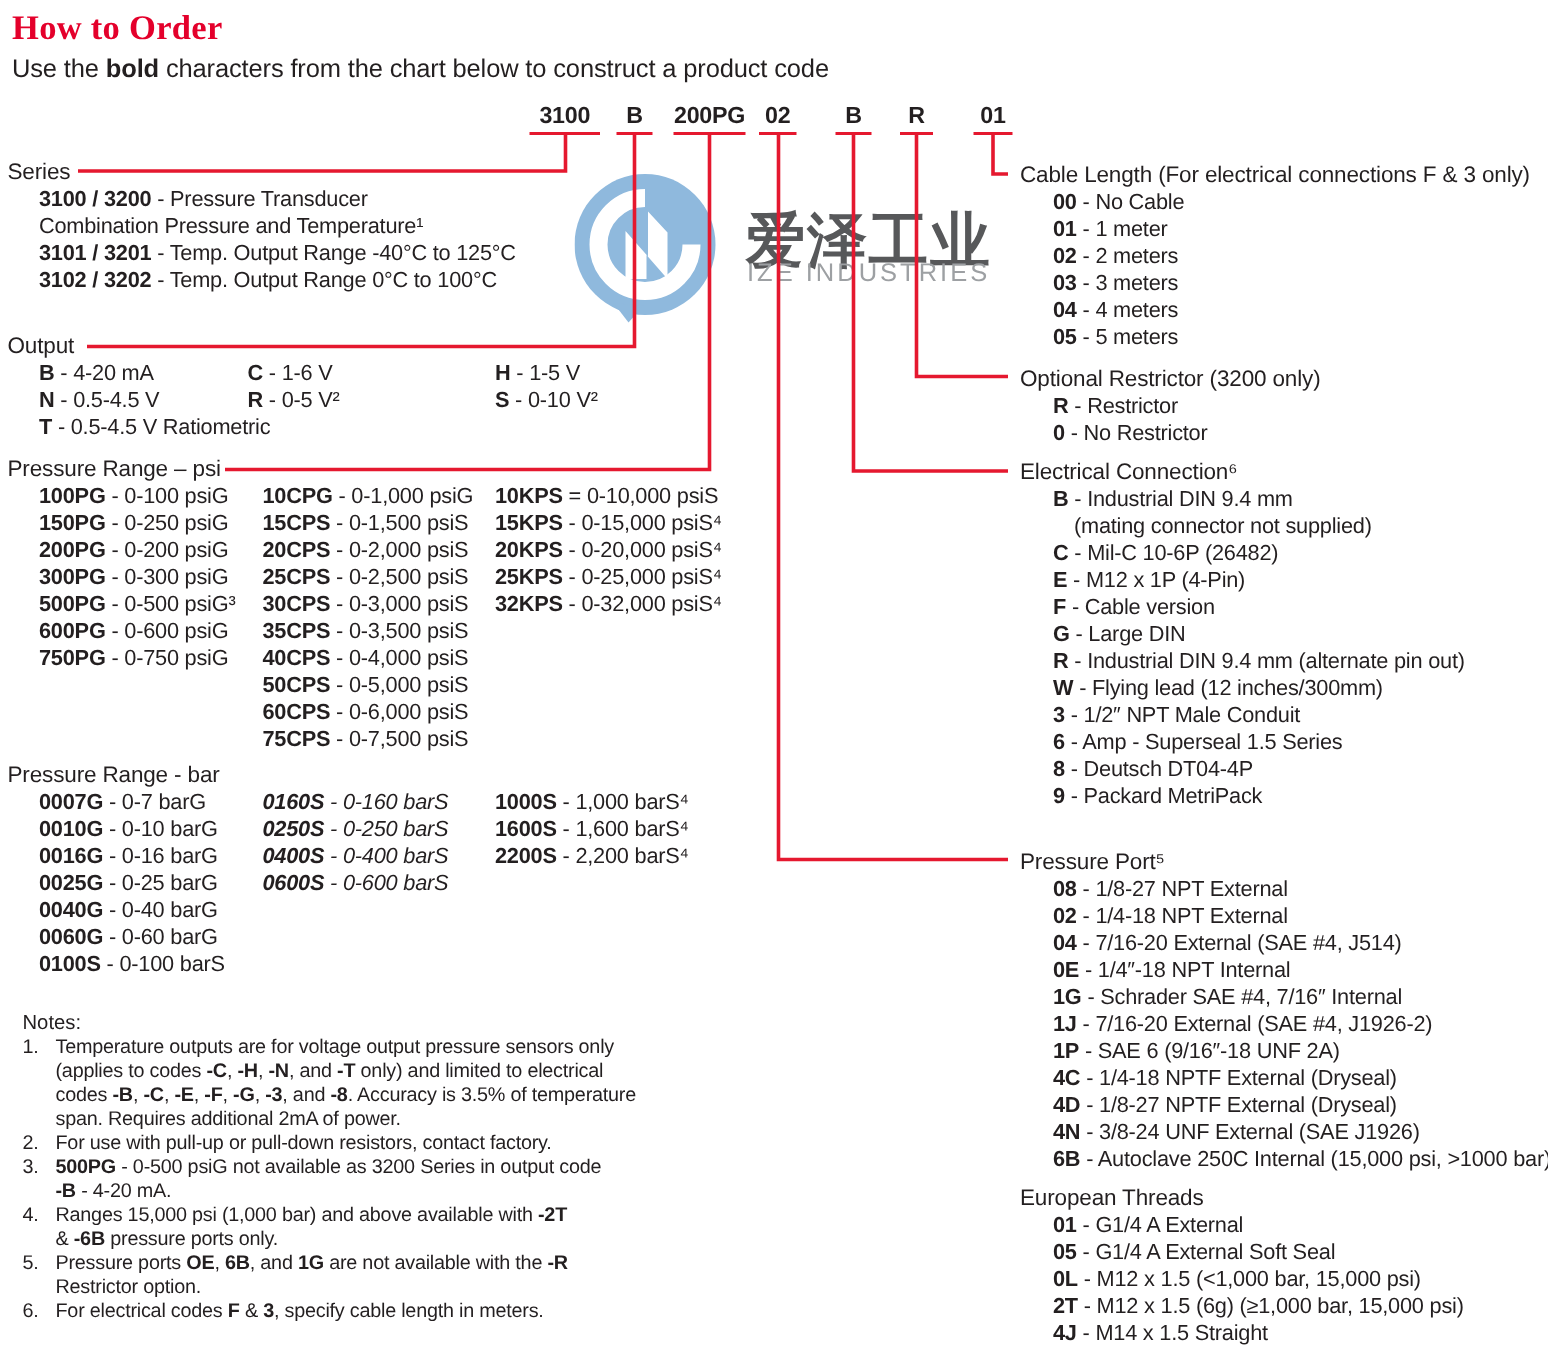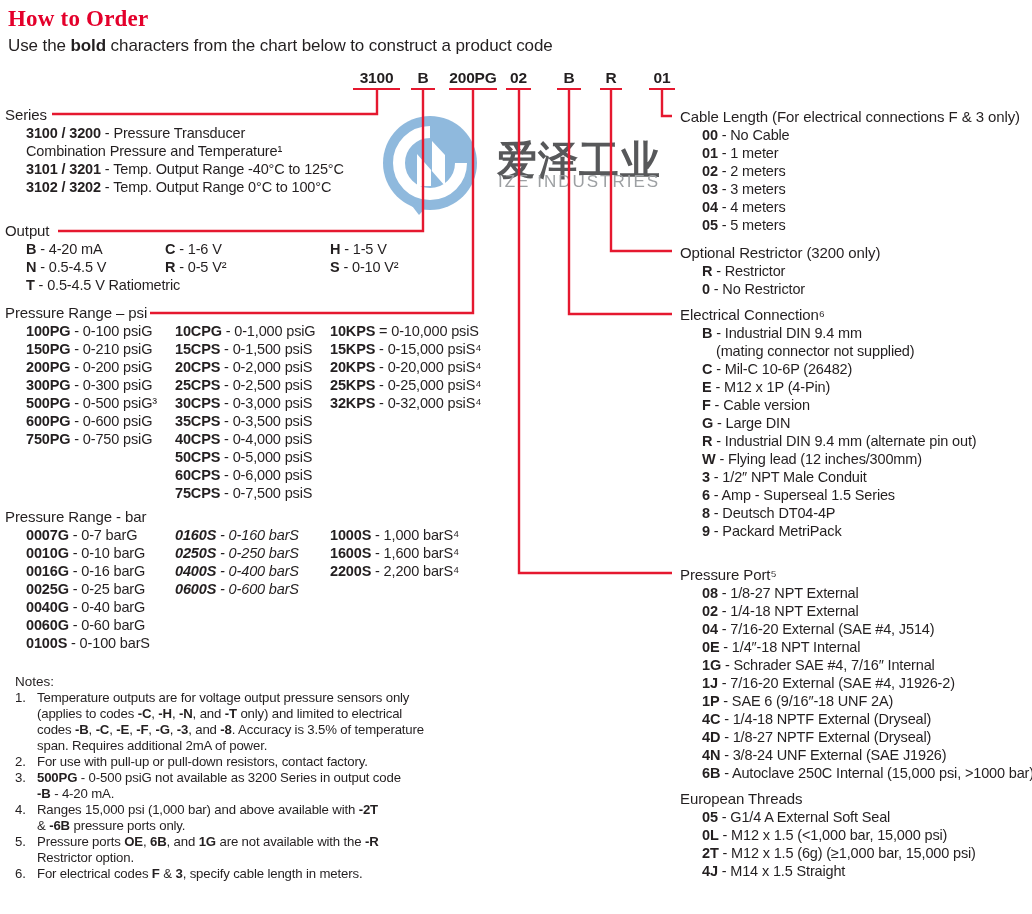--- a/index.html
+++ b/index.html
@@ -89,21 +89,21 @@
         <div class="li"><span></span><b>R</b><span> - 0-5 V²</span></div>
       </div>
     <div class="abs items" style="left:330px;top:240px;">
         <div class="li"><span></span><b>H</b><span> - 1-5 V</span></div>
         <div class="li"><span></span><b>S</b><span> - 0-10 V²</span></div>
       </div>
 
     <div class="abs sec-label" style="left:5px;top:304px;"><span>Pressure Range – psi</span></div>
     <div class="abs items" style="left:26px;top:322px;">
         <div class="li"><span></span><b>100PG</b><span> - 0-100 psiG</span></div>
-        <div class="li"><span></span><b>150PG</b><span> - 0-210 psiG</span></div>
+        <div class="li"><span></span><b>150PG</b><span> - 0-250 psiG</span></div>
         <div class="li"><span></span><b>200PG</b><span> - 0-200 psiG</span></div>
         <div class="li"><span></span><b>300PG</b><span> - 0-300 psiG</span></div>
         <div class="li"><span></span><b>500PG</b><span> - 0-500 psiG³</span></div>
         <div class="li"><span></span><b>600PG</b><span> - 0-600 psiG</span></div>
         <div class="li"><span></span><b>750PG</b><span> - 0-750 psiG</span></div>
       </div>
     <div class="abs items" style="left:175px;top:322px;">
         <div class="li"><span></span><b>10CPG</b><span> - 0-1,000 psiG</span></div>
         <div class="li"><span></span><b>15CPS</b><span> - 0-1,500 psiS</span></div>
         <div class="li"><span></span><b>20CPS</b><span> - 0-2,000 psiS</span></div>
@@ -239,19 +239,20 @@
         <div class="li"><span></span><b>1J</b><span> - 7/16-20 External (SAE #4, J1926-2)</span></div>
         <div class="li"><span></span><b>1P</b><span> - SAE 6 (9/16″-18 UNF 2A)</span></div>
         <div class="li"><span></span><b>4C</b><span> - 1/4-18 NPTF External (Dryseal)</span></div>
         <div class="li"><span></span><b>4D</b><span> - 1/8-27 NPTF External (Dryseal)</span></div>
         <div class="li"><span></span><b>4N</b><span> - 3/8-24 UNF External (SAE J1926)</span></div>
         <div class="li"><span></span><b>6B</b><span> - Autoclave 250C Internal (15,000 psi, &gt;1000 bar)</span></div>
       </div>
 
     <div class="abs sec-label" style="left:680px;top:790px;"><span>European Threads</span></div>
     <div class="abs items" style="left:702px;top:808px;">
+        <div class="li"><span></span><b>01</b><span> - G1/4 A External</span></div>
         <div class="li"><span></span><b>05</b><span> - G1/4 A External Soft Seal</span></div>
         <div class="li"><span></span><b>0L</b><span> - M12 x 1.5 (&lt;1,000 bar, 15,000 psi)</span></div>
         <div class="li"><span></span><b>2T</b><span> - M12 x 1.5 (6g) (≥1,000 bar, 15,000 psi)</span></div>
         <div class="li"><span></span><b>4J</b><span> - M14 x 1.5 Straight</span></div>
       </div>
   </div>
 </div>
 
 </body></html>

